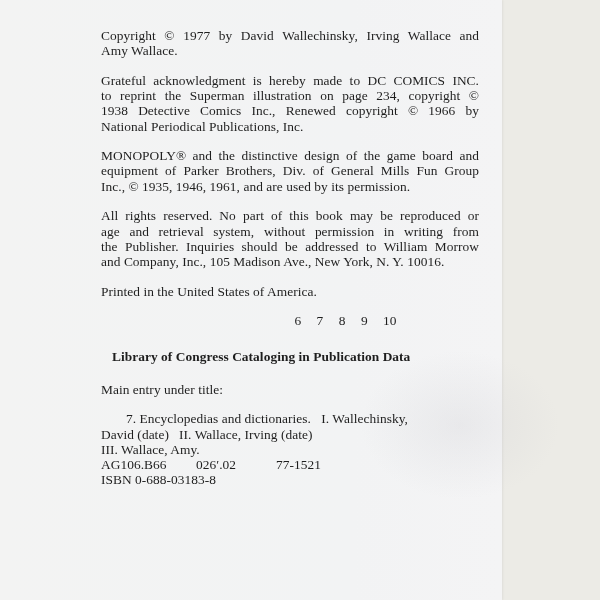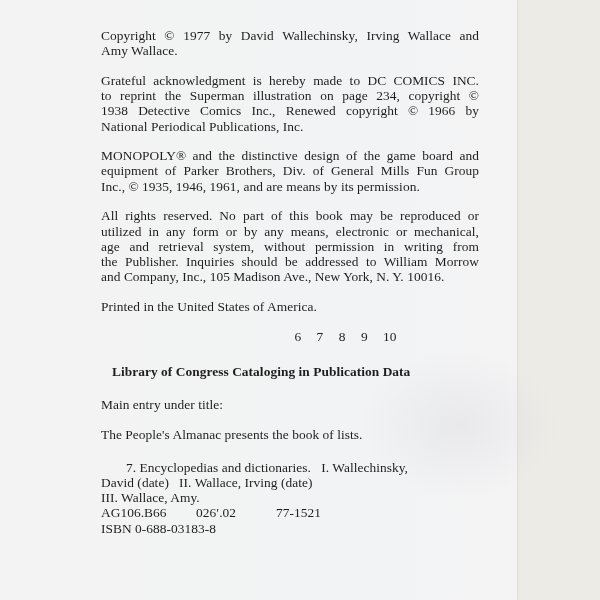--- a/index.html
+++ b/index.html
@@ -16,21 +16,20 @@
       color: #1e1e1e;
     }
     .page {
       position: absolute;
       left: 0;
       top: 0;
       width: 502px;
       height: 600px;
       background: linear-gradient(90deg, #f3f3f3 0%, #f2f3f4 70%, #f4f4f5 100%);
       box-shadow: 1px 0 2px rgba(0,0,0,0.06);
-      padding-left: 15px;
     }
     .ghost {
       position: absolute;
       left: 360px;
       top: 350px;
       width: 200px;
       height: 150px;
       background: radial-gradient(ellipse at center, rgba(200,200,205,0.25) 0%, rgba(240,240,242,0) 70%);
       pointer-events: none;
     }
@@ -94,26 +93,25 @@
     <div class="para">
       <span class="just">Grateful acknowledgment is hereby made to DC COMICS INC.</span>
       <span class="just">to reprint the Superman illustration on page 234, copyright ©</span>
       <span class="just">1938 Detective Comics Inc., Renewed copyright © 1966 by</span>
       <span class="line">National Periodical Publications, Inc.</span>
     </div>
 
     <div class="para">
       <span class="just">MONOPOLY® and the distinctive design of the game board and</span>
       <span class="just">equipment of Parker Brothers, Div. of General Mills Fun Group</span>
-      <span class="line">Inc., © 1935, 1946, 1961, and are means by its permission.</span>
+      <span class="line">Inc., © 1935, 1946, 1961, and are used by its permission.</span>
     </div>
 
     <div class="para">
       <span class="just">All rights reserved. No part of this book may be reproduced or</span>
-      <span class="just">utilized in any form or by any means, electronic or mechanical,</span>
       <span class="just">age and retrieval system, without permission in writing from</span>
       <span class="just">the Publisher. Inquiries should be addressed to William Morrow</span>
       <span class="line">and Company, Inc., 105 Madison Ave., New York, N. Y. 10016.</span>
     </div>
 
     <div class="para nj">
       <span class="line">Printed in the United States of America.</span>
     </div>
 
     <div class="numbers">
@@ -123,23 +121,20 @@
       <span>9</span>
       <span>10</span>
     </div>
 
     <div class="heading">Library of Congress Cataloging in Publication Data</div>
 
     <div class="para nj">
       <span class="line">Main entry under title:</span>
     </div>
 
-    <div class="para nj" style="margin-bottom:18px;">
-      <span class="line">The People's Almanac presents the book of lists.</span>
-    </div>
 
     <div class="cip">
       <span class="line l1" style="white-space:pre;">7. Encyclopedias and dictionaries.   I. Wallechinsky,</span>
       <span class="line" style="white-space:pre;font-family:Liberation Serif, serif;">David (date)   II. Wallace, Irving (date)</span>
       <span class="line">III. Wallace, Amy.</span>
       <span class="line cip-row">
         <span class="c1">AG106.B66</span><span class="c2">026′.02</span><span>77-1521</span>
       </span>
       <span class="line">ISBN 0-688-03183-8</span>
     </div>

